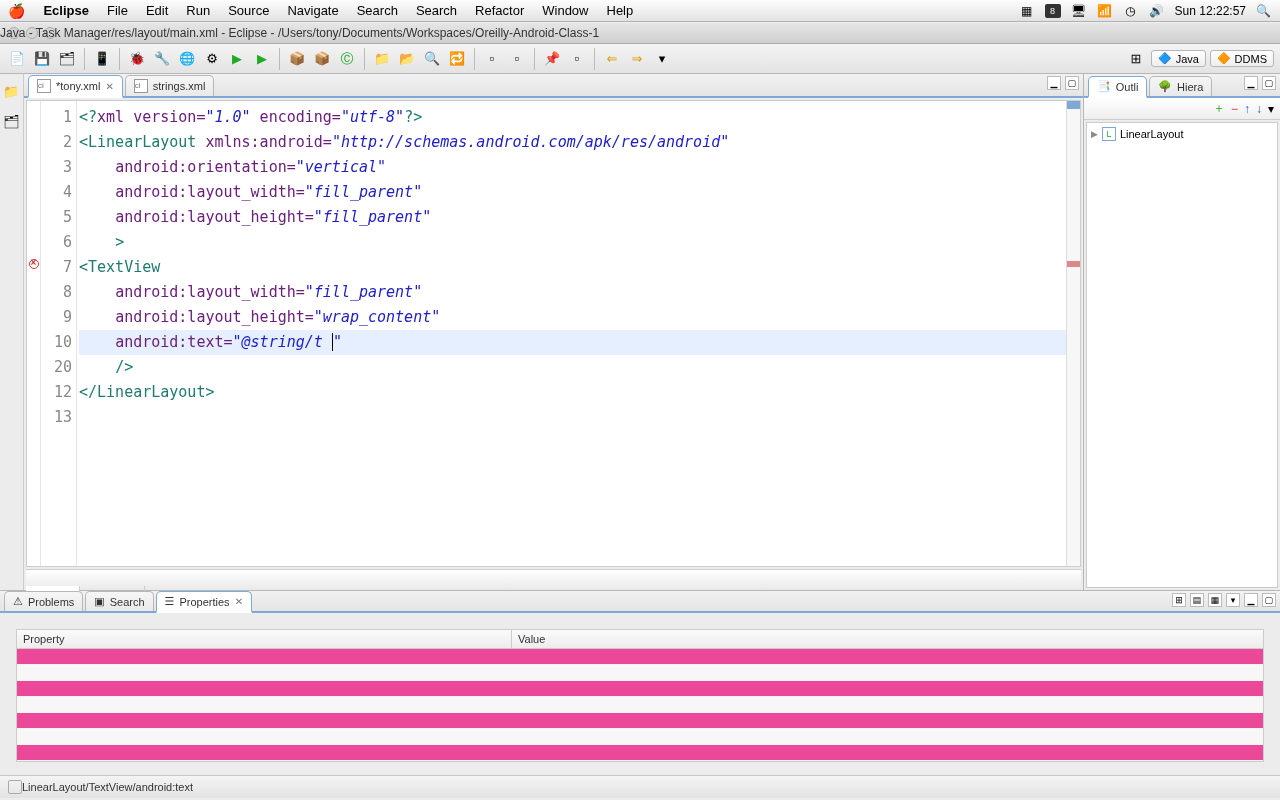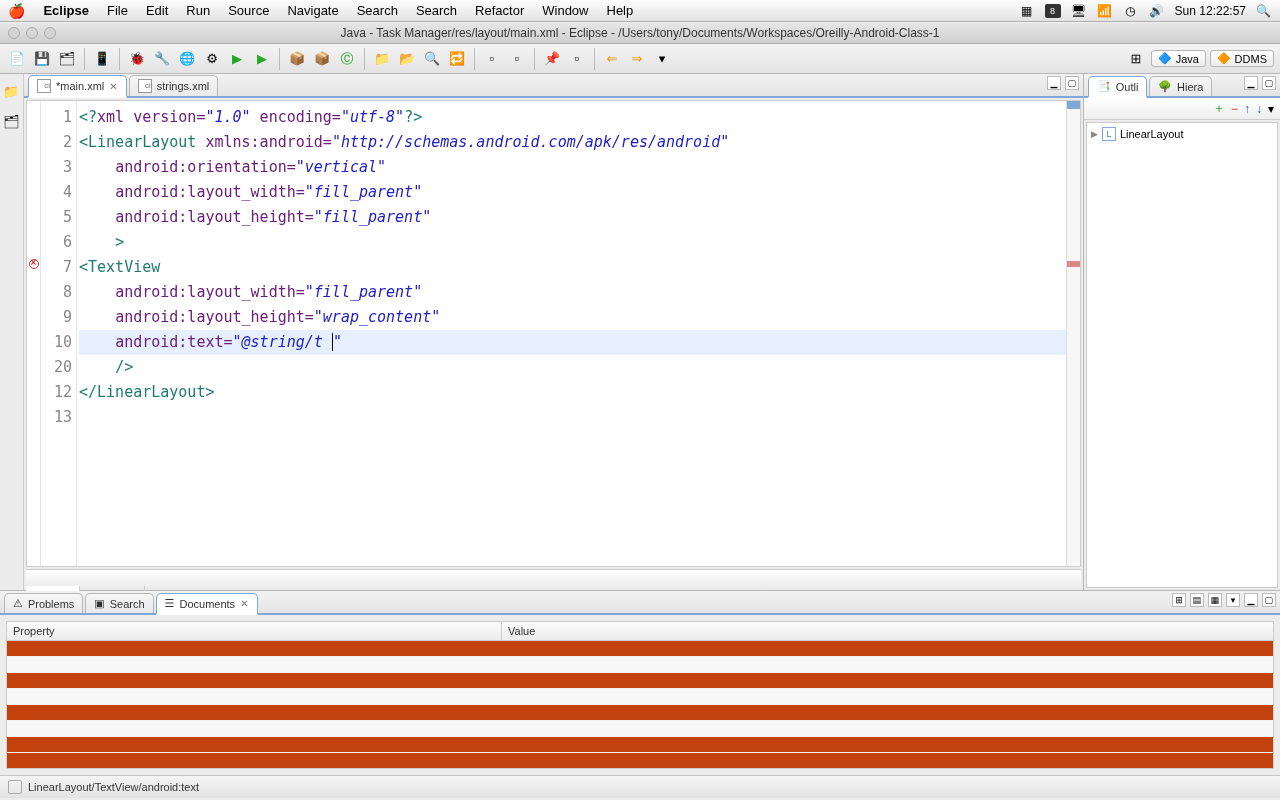--- a/index.html
+++ b/index.html
@@ -28,21 +28,21 @@
   height: 22px;
   background: linear-gradient(#e6e6e6, #cfcfcf);
   border-top: 1px solid #f0f0f0;
   border-bottom: 1px solid #aaa;
   display:flex; align-items:center;
   position: relative;
   font-size: 12px; color:#333;
 }
 #titlebar .traffic { display:flex; gap:6px; padding-left:8px; }
 #titlebar .dot { width:12px; height:12px; border-radius:50%; background:#d5d5d5; border:1px solid #aaa; }
-#titlebar .title { position:absolute; left:0; right:0; text-align:center; pointer-events:none;}
+#titlebar .title { position:absolute; left:0; right:0; pointer-events:none;}
 #toolbar {
   height: 30px;
   background: linear-gradient(#f4f4f4, #e3e3e3);
   border-bottom: 1px solid #b7b7b7;
   display:flex; align-items:center;
   padding: 0 6px; gap: 3px;
 }
 .tool-sep { width:1px; height:22px; background:#bbb; margin:0 3px;}
 .tool-btn {
   width:22px; height:22px; border:1px solid transparent; border-radius:3px;
@@ -62,21 +62,21 @@
   border-bottom:2px solid #7fa7d8; padding-left:4px; position:relative;
 }
 .tab {
   display:flex; align-items:center; gap:5px; padding:3px 8px;
   border:1px solid #b7b7b7; border-bottom:none;
   border-radius:5px 5px 0 0;
   background:linear-gradient(#f6f6f6,#e9e9e9);
   margin-right:2px; font-size:11px; color:#333;
 }
 .tab.active { background:#fff; border-color:#7fa7d8; border-bottom:2px solid #fff; margin-bottom:-2px;}
-.tab .fileico { width:14px; height:14px; display:inline-block; background:#fff; border:1px solid #999; font-size:8px; line-height:12px; text-align:right; color:#777;}
+.tab .fileico { width:14px; height:14px; display:inline-block; background:#fff; border:1px solid #999; font-size:8px; line-height:12px; text-align:left; color:#777;}
 .tab .close { font-size:10px; color:#777; }
 .tabrow .tabtools { position:absolute; right:4px; top:2px; display:flex; gap:4px;}
 .tabtools span { width:14px;height:14px; border:1px solid #bbb; background:#fff; font-size:9px; display:flex;align-items:center;justify-content:center;}
 #code-wrap { flex:1; display:flex; background:#fff; border:1px solid #ccc; margin:2px; position:relative;}
 #gutter {
   width:36px; background:#fff; border-right:1px solid #e6e6e6;
   font-family: Monaco, Menlo, monospace; font-size:15px;
   color:#888; text-align:right; padding:4px 4px 0 0;
 }
 #gutter .ln { height:25px; line-height:25px; }
@@ -106,28 +106,28 @@
 #outline-area .tabrow{ border-bottom:2px solid #7fa7d8;}
 #outline-tb{ height:22px; background:linear-gradient(#fff,#eee); border-bottom:1px solid #ccc; display:flex; align-items:center; gap:6px; padding:0 6px; justify-content:flex-end;}
 #outline-tb span{font-size:12px;}
 #outline-tree { flex:1; background:#fff; border:1px solid #ccc; margin:2px; padding:4px; font-size:11px;}
 #outline-tree .node { display:flex; align-items:center; gap:4px;}
 #outline-tree .disc { color:#888; font-size:9px;}
 #outline-tree .ico-el { width:14px;height:14px;border:1px solid #7fa7d8;font-size:9px;line-height:12px;text-align:center;color:#2a5;position:relative;}
 #bottom-panel { height:185px; border-top:1px solid #b7b7b7; display:flex; flex-direction:column; background:#ececec;}
 #problems-tabs { height:24px; background:linear-gradient(#f2f2f2,#e4e4e4); border-bottom:2px solid #7fa7d8; display:flex; align-items:flex-end; padding-left:4px; position:relative;}
 #problems-tabs .tabtools{position:absolute;right:4px;top:2px;display:flex;gap:4px;}
-#props-table { flex:1; background:#c2410c; margin:6px; border:1px solid #ccc; }
+#props-table { flex:1; background:#ec4899; margin:16px; border:1px solid #ccc; }
 #props-table .hdr { display:flex; background:linear-gradient(#fbfbfb,#ececec); border-bottom:1px solid #ccc; font-size:11px; color:#333;}
 #props-table .hdr div { padding:3px 6px; }
 #props-table .hdr .c1{ width:495px; border-right:1px solid #ccc;}
 #props-table .rows { }
 #props-table .row { height:16px; border-bottom:1px solid #f4f4f4;}
 #props-table .row:nth-child(even){ background:#f7f7f7;}
-#statusbar { height:23px; background:linear-gradient(#f4f4f4,#e3e3e3); border-top:1px solid #c7c7c7; display:flex; align-items:center; padding:0 8px; font-size:11px; color:#333; gap:6px;}
+#statusbar { height:23px; background:linear-gradient(#f4f4f4,#e3e3e3); border-top:1px solid #c7c7c7; display:flex; align-items:center; padding:0 8px; font-size:11px; color:#333; }
 #statusbar .sb-ico{width:14px;height:14px;border:1px solid #aaa;border-radius:2px;}
 </style>
 </head>
 <body>
 
 <div id="menubar">
   <span class="apple">🍎</span>
   <span class="app-name">Eclipse</span>
   <span>File</span>
   <span>Edit</span>
@@ -209,21 +209,21 @@
 <div id="workspace">
   <div id="left-rail">
     <span class="tool-btn">📁</span>
     <span class="tool-btn">🗂</span>
   </div>
 
   <div id="editor-area">
     <div class="tabrow">
       <div class="tab active">
         <span class="fileico">ci</span>
-        <span>*main.xml</span>
+        <span>*tony.xml</span>
         <span class="close">✕</span>
       </div>
       <div class="tab">
         <span class="fileico">ci</span>
         <span>strings.xml</span>
       </div>
       <div class="tabtools">
         <span>▁</span>
         <span>▢</span>
       </div>
@@ -312,21 +312,21 @@
     <div class="tab">
       <span>⚠</span>
       <span>Problems</span>
     </div>
     <div class="tab">
       <span>▣</span>
       <span>Search</span>
     </div>
     <div class="tab active">
       <span>☰</span>
-      <span>Documents</span>
+      <span>Properties</span>
       <span class="close">✕</span>
     </div>
     <div class="tabtools">
       <span>⊞</span>
       <span>▤</span>
       <span>▦</span>
       <span>▾</span>
       <span>▁</span>
       <span>▢</span>
     </div>

